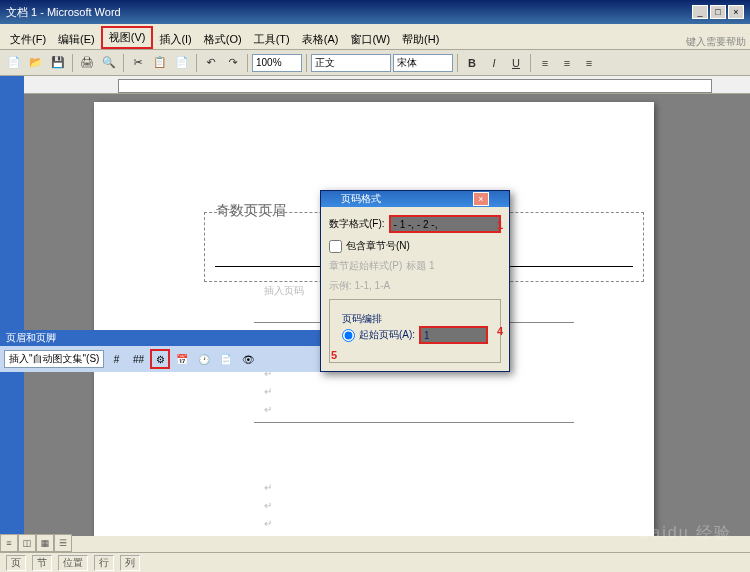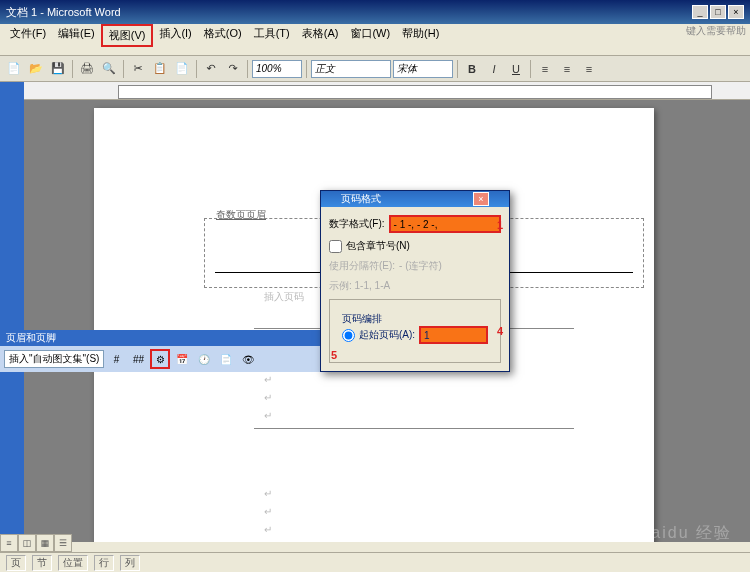--- a/index.html
+++ b/index.html
@@ -2,57 +2,57 @@
 <html><head>
 <meta charset="utf-8">
 <style>
 * { margin: 0; padding: 0; box-sizing: border-box; font-family: "Microsoft YaHei", SimSun, sans-serif; }
 body { background: #ece9d8; width: 750px; height: 572px; overflow: hidden; position: relative; font-size: 11px; }
 
 .titlebar { height: 24px; background: linear-gradient(#0a246a,#3a6ea5); color: #fff; display: flex; align-items: center; padding: 0 6px; font-size: 11px; }
 .titlebar .win-btns { margin-left: auto; display: flex; gap: 2px; }
 .titlebar .win-btns div { width: 16px; height: 14px; background: #d6d3ce; border: 1px solid #fff; font-size: 9px; text-align: center; line-height: 12px; color: #000; }
 
-.menubar { height: 32px; background: #ece9d8; display: flex; align-items: flex-start; padding: 0 4px; border-bottom: 1px solid #aca899; font-size: 11px; }
+.menubar { height: 26px; background: #ece9d8; display: flex; align-items: flex-end; padding: 0 4px; border-bottom: 1px solid #aca899; font-size: 11px; }
 .menubar .mitem { padding: 2px 6px; cursor: default; }
 .menubar .mitem.hi { border: 2px solid #d22; }
 .menubar .ask { margin-left: auto; color: #888; font-size: 10px; }
 
 .toolbar { height: 26px; background: #e4e2d5; border-bottom: 1px solid #aca899; display: flex; align-items: center; padding: 0 4px; gap: 2px; }
 .tbtn { width: 20px; height: 20px; border: 1px solid transparent; display: flex; align-items: center; justify-content: center; font-size: 11px; color: #333; }
 .tsep { width: 1px; height: 18px; background: #aca899; margin: 0 2px; }
-.tcombo { height: 18px; border: 1px solid #7f9db9; background: #fff; font-size: 10px; padding: 0 3px; display: flex; align-items: center; font-style: italic; }
+.tcombo { height: 18px; border: 1px solid #7f9db9; background: #fff; font-size: 10px; padding: 0 3px; display: flex; align-items: center; }
 
 .work { display: flex; height: 460px; }
 .leftpane { width: 24px; background: #316ac5; }
 .ruler-h { height: 18px; background: #f0f0f0; border-bottom: 1px solid #aca899; position: relative; }
 .ruler-h::before { content: ""; position: absolute; left: 94px; right: 38px; top: 3px; height: 12px; background: #fff; border: 1px solid #888; }
 .doc-scroll { flex: 1; background: #7f7f7f; overflow: hidden; position: relative; }
 .page { position: absolute; left: 70px; top: 8px; width: 560px; height: 520px; background: #fff; box-shadow: 2px 2px 6px rgba(0,0,0,0.4); }
 
 .hdr-dashbox { position: absolute; left: 110px; top: 110px; width: 440px; height: 70px; border: 1px dashed #888; }
-.hdr-label { position: absolute; left: 120px; top: 100px; font-size: 10px; color: #666; background: #fff; padding: 0 2px; text-decoration: underline; }
+.hdr-label { position: absolute; left: 120px; top: 100px; font-size: 14px; color: #666; background: #fff; padding: 0 2px; }
 .hdr-inner { position: absolute; left: 10px; right: 10px; top: 30px; height: 24px; border-bottom: 1px solid #000; text-align: center; font-size: 10px; color: #666; }
 
 .body-line { position: absolute; left: 160px; width: 320px; border-top: 1px solid #888; }
 .body-txt { position: absolute; left: 170px; font-size: 10px; color: #bbb; }
 
 .floatbar { position: absolute; left: 0; top: 330px; width: 340px; background: #316ac5; z-index: 5; }
 .floatbar .fbtitle { height: 16px; font-size: 10px; color: #fff; padding: 1px 6px; }
 .floatbar .fbrow { height: 26px; background: #c5d7f1; display: flex; align-items: center; padding: 0 4px; gap: 2px; font-size: 10px; }
 .floatbar .fcombo { height: 18px; background: #fff; border: 1px solid #7f9db9; padding: 0 4px; display: flex; align-items: center; }
 .floatbar .fbtn { width: 20px; height: 20px; display: flex; align-items: center; justify-content: center; border: 1px solid transparent; }
 .floatbar .fbtn.hi { border: 2px solid #d22; }
 
 .dialog { position: absolute; left: 320px; top: 190px; width: 190px; background: #ece9d8; border: 1px solid #0a246a; box-shadow: 3px 3px 8px rgba(0,0,0,0.5); z-index: 10; font-size: 10px; }
 .dialog .dtitle { height: 16px; background: linear-gradient(#2a6ac1,#3a8ae1); color: #fff; display: flex; align-items: center; padding: 0 20px; }
 .dialog .dtitle .dclose { margin-left: auto; width: 16px; height: 14px; background: #e87; border: 1px solid #fff; text-align: center; line-height: 12px; font-size: 9px; }
 .dialog .dbody { padding: 8px; }
 .dialog .drow { display: flex; align-items: center; margin-bottom: 6px; gap: 4px; }
-.dialog .dinput { flex: 1; height: 18px; border: 1px solid #7f9db9; background: #f97316; padding: 0 3px; display: flex; align-items: center; }
+.dialog .dinput { flex: 1; height: 18px; border: 1px solid #7f9db9; background: #737373; padding: 0 3px; display: flex; align-items: center; }
 .dialog .dinput.hi { border: 2px solid #d22; }
 .dialog .dgroup { border: 1px solid #aca899; padding: 12px; margin-top: 4px; color: #0a246a; }
 .dialog .dbtns { display: flex; justify-content: center; gap: 8px; margin-top: 8px; }
 .dialog .dbtn { width: 60px; height: 20px; border: 1px solid #888; background: #ece9d8; text-align: center; line-height: 18px; }
 .dialog .dbtn.hi { border: 2px solid #d22; }
 .dialog .red-num { position: absolute; color: #d22; font-size: 11px; font-weight: bold; }
 .disabled { color: #aaa; }
 
 .status { position: absolute; left: 0; right: 0; bottom: 0; height: 20px; background: #ece9d8; border-top: 1px solid #aca899; display: flex; align-items: center; font-size: 10px; padding: 0 6px; gap: 6px; }
 .status .cell { border: 1px inset #fff; padding: 0 4px; height: 16px; display: flex; align-items: center; color: #555; }
@@ -170,22 +170,22 @@
     <span class="red-num" style="right:6px;top:28px">1</span>
     <div class="drow">
       <span>数字格式(F):</span>
       <div class="dinput hi">- 1 -, - 2 -,</div>
     </div>
     <div class="drow">
       <input type="checkbox" style="">
       <span>包含章节号(N)</span>
     </div>
     <div class="drow disabled">
-      <span>使用分隔符(E):</span>
-      <span>- (连字符)</span>
+      <span>章节起始样式(P)</span>
+      <span>标题 1</span>
     </div>
     <div class="drow disabled">
       <span>示例: 1-1, 1-A</span>
     </div>
     <div class="dgroup">
       <div>页码编排</div>
       <span class="red-num" style="right:6px;top:134px">4</span>
       <div class="drow">
         <input type="radio" name="pn" checked="" style="">
         <span>起始页码(A):</span>

